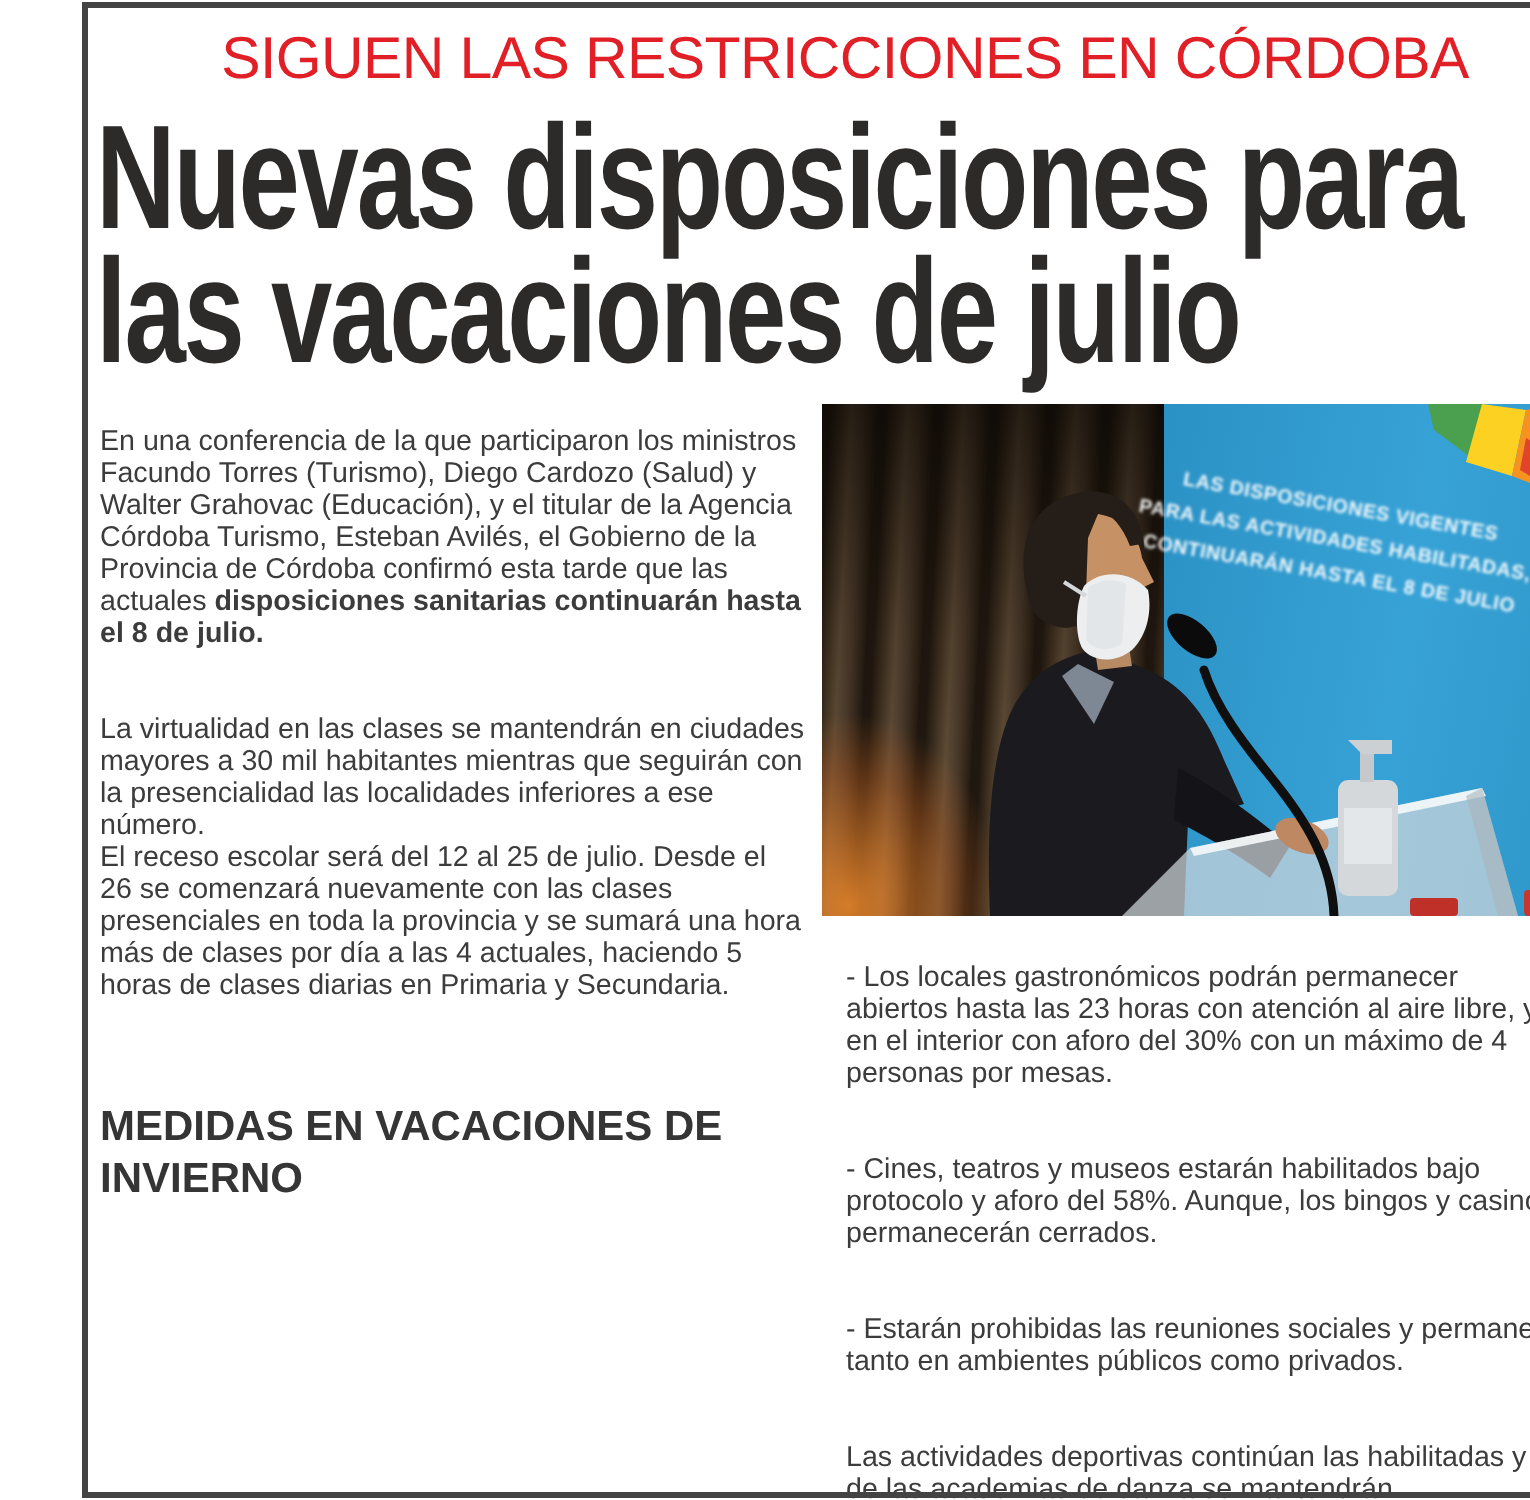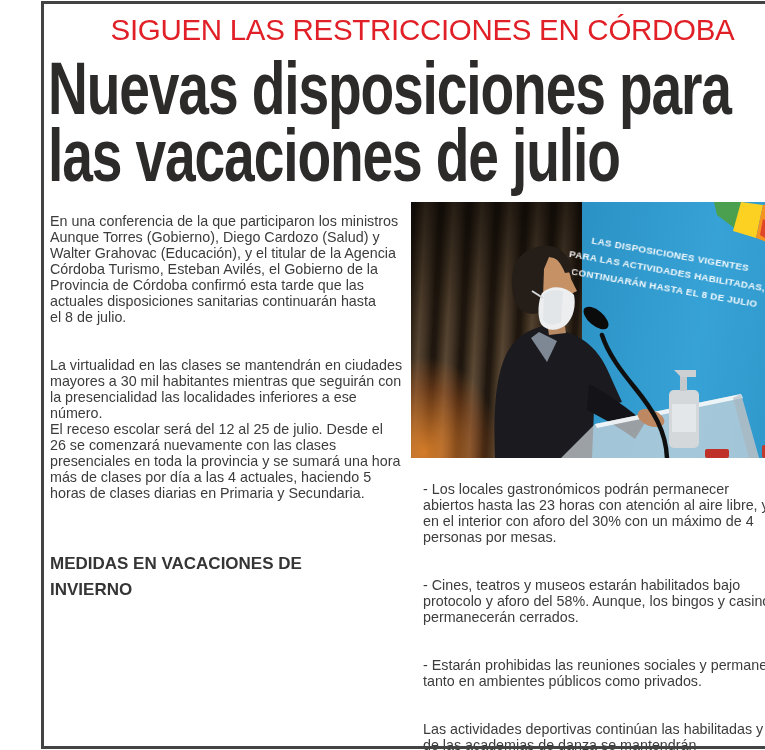--- a/index.html
+++ b/index.html
@@ -18,22 +18,22 @@
     position:absolute;top:55px;left:8px;margin:0;width:945px;
     font-size:74px;line-height:67px;font-weight:700;color:#2d2a2a;
     letter-spacing:-1.5px;transform:scaleX(0.745);transform-origin:0 0;
     white-space:pre-line;
   }
   .col{position:absolute;font-size:14.3px;line-height:16px;color:#3c3c3c;white-space:pre-line;}
   .col-left{left:10px;top:197px;width:372px;}
   .col-right{left:383px;top:465px;width:370px;}
   .para{margin:0 0 16px 0;}
   .para.last{margin-bottom:0;}
-  .b{font-weight:400;}
-  .sec{margin:18px 0 16px 0;font-size:17px;line-height:26px;font-weight:700;color:#353535;white-space:pre-line;}
+  .b{font-weight:700;}
+  .sec{margin:18px 0 16px 0;font-size:21px;line-height:26px;font-weight:700;color:#353535;white-space:pre-line;}
   
   .photo{
     position:absolute;left:371px;top:202px;width:371px;height:256px;overflow:hidden;
     background:linear-gradient(100deg,#20759f,#2b91c4 40%,#37a2d6 75%,#2f97ca);
   }
   .ph-curtain{
     position:absolute;left:0;top:0;bottom:0;width:46%;
     background:
       radial-gradient(95px 120px at 8% 98%, rgba(242,140,44,0.85), rgba(180,90,30,0.4) 55%, rgba(0,0,0,0) 80%),
       linear-gradient(180deg, rgba(8,5,2,0.65), rgba(25,16,8,0.2) 45%, rgba(0,0,0,0) 72%),
@@ -54,21 +54,21 @@
 
   <div class="frame"></div>
 
   <div class="kicker">SIGUEN LAS RESTRICCIONES EN CÓRDOBA</div>
 
   <h1 class="headline">Nuevas disposiciones para
 las vacaciones de julio</h1>
 
   <div class="col col-left">
     <p class="para"><span>En una conferencia de la que participaron los ministros
-Aunque Torres (Gobierno), Diego Cardozo (Salud) y
+Facundo Torres (Turismo), Diego Cardozo (Salud) y
 Walter Grahovac (Educación), y el titular de la Agencia
 Córdoba Turismo, Esteban Avilés,  el Gobierno de la
 Provincia de Córdoba confirmó esta tarde que las
 actuales </span><span class="b">disposiciones sanitarias continuarán hasta
 el 8 de julio.</span></p>
     <p class="para">La virtualidad en las clases se mantendrán en ciudades
 mayores a 30 mil habitantes mientras que seguirán con
 la presencialidad las localidades inferiores a ese
 número.
 El receso escolar será del 12 al 25 de julio. Desde el

